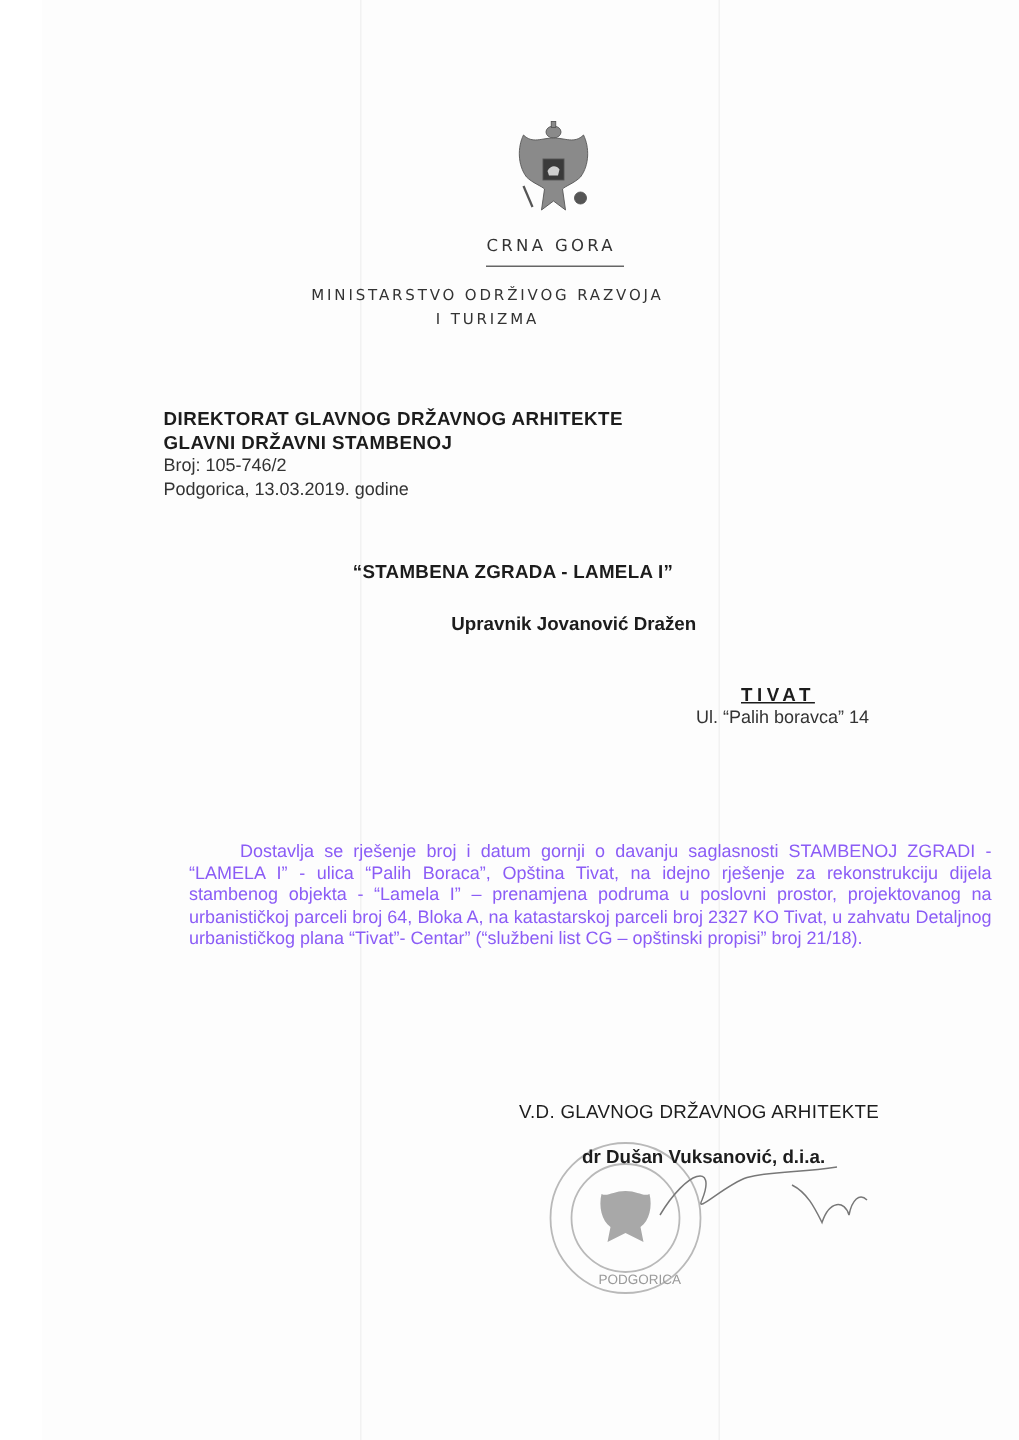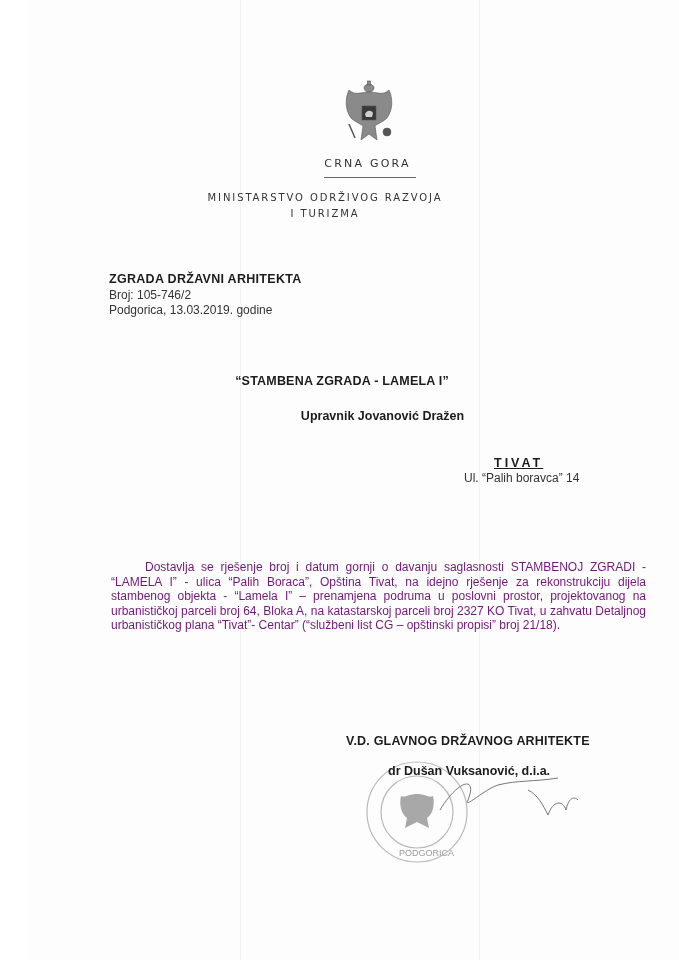--- a/index.html
+++ b/index.html
@@ -35,27 +35,27 @@
       position: absolute; left: 0; width: 679px; top: 409px; text-align: center;
       font-weight: bold; font-size: 12.5px; padding-left: 30px; box-sizing: border-box;
     }
     .city {
       position: absolute; left: 466px; top: 456px; font-weight: bold; font-size: 12.5px;
       letter-spacing: 3px; text-decoration: underline;
     }
     .street { position: absolute; left: 436px; top: 471px; font-size: 12px; color: #333; }
 
     .body-text {
-      position: absolute; left: 83px; top: 560px; width: 535px; font-size: 12px; line-height: 14.6px;
-      text-align: justify; color: #701a75;
+      position: absolute; left: 98px; top: 560px; width: 535px; font-size: 12px; line-height: 14.6px;
+      text-align: justify; color: #8b5cf6;
     }
     .body-text p { margin: 0; text-indent: 34px; }
 
     .signer-title {
-      position: absolute; left: 318px; top: 734px; font-weight: bold; font-size: 12.5px; letter-spacing: 0.2px;
+      position: absolute; left: 318px; top: 734px; font-weight: normal; font-size: 12.5px; letter-spacing: 0.2px;
     }
     .signer-name {
       position: absolute; left: 360px; top: 764px; font-weight: bold; font-size: 12.5px;
     }
     .stamp { position: absolute; left: 333px; top: 756px; width: 112px; height: 112px; }
     .signature { position: absolute; left: 410px; top: 770px; width: 150px; height: 50px; }
   </style>
 </head>
 <body>
 
@@ -76,21 +76,22 @@
   </svg>
 
   <div class="state-name">CRNA GORA</div>
   <div class="header-rule"></div>
   <div class="ministry">
     <div>MINISTARSTVO ODRŽIVOG RAZVOJA</div>
     <div>I TURIZMA</div>
   </div>
 
   <div class="sender">
-    <div class="bold">ZGRADA DRŽAVNI ARHITEKTA</div>
+    <div class="bold">DIREKTORAT GLAVNOG DRŽAVNOG ARHITEKTE</div>
+    <div class="bold">GLAVNI DRŽAVNI STAMBENOJ</div>
     <div class="normal">Broj: 105-746/2</div>
     <div class="normal">Podgorica, 13.03.2019. godine</div>
   </div>
 
   <div class="recipient-title">“STAMBENA  ZGRADA -  LAMELA I”</div>
   <div class="recipient-person">Upravnik Jovanović Dražen</div>
   <div class="city">TIVAT</div>
   <div class="street">Ul. “Palih boravca” 14</div>
 
   <div class="body-text">

